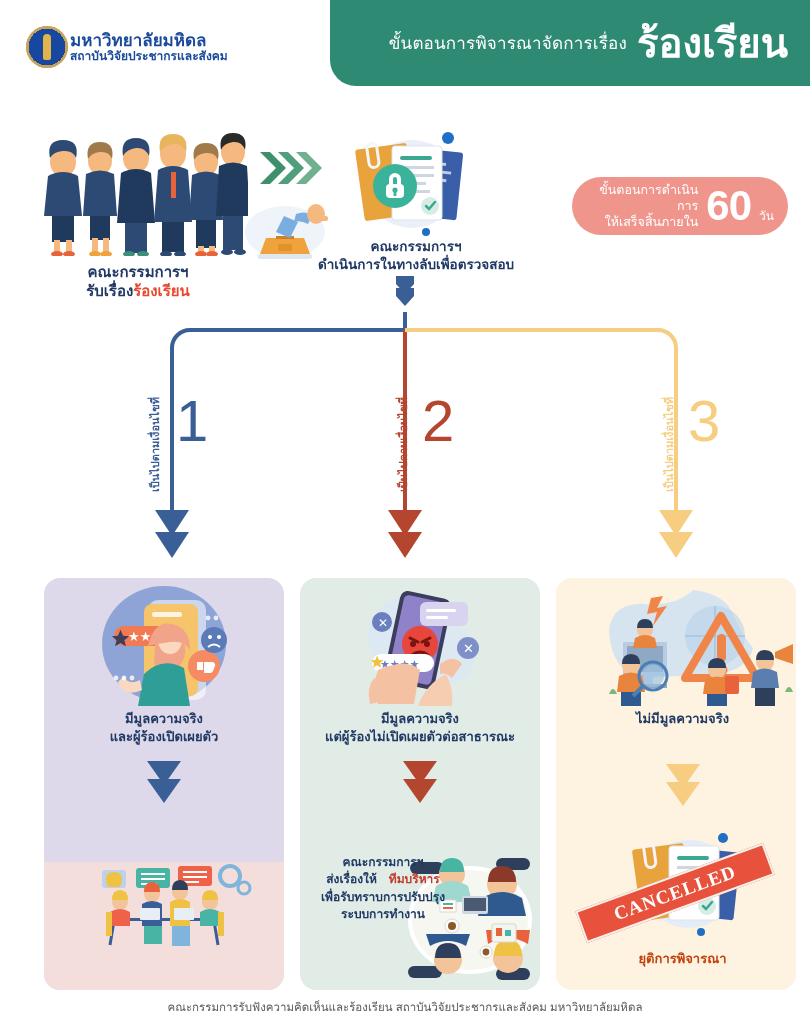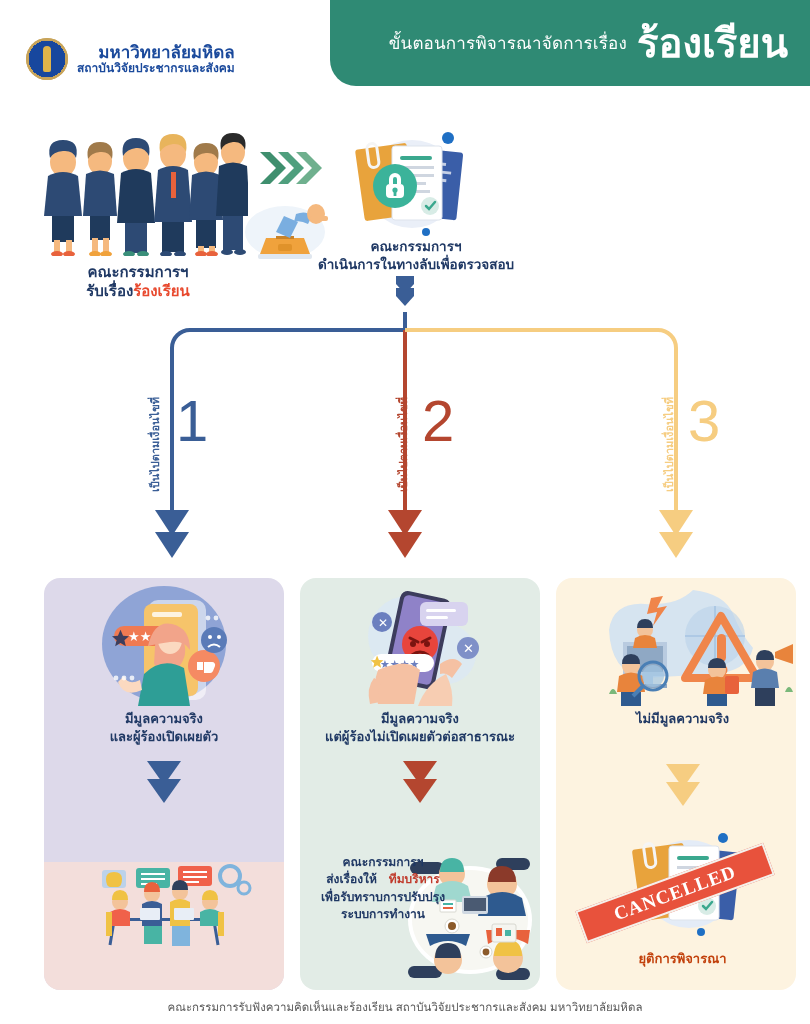--- a/index.html
+++ b/index.html
@@ -17,21 +17,21 @@
     background:#2f8a74;border-bottom-left-radius:26px;
     display:flex;align-items:center;justify-content:flex-end;
     padding-right:22px;box-sizing:border-box;
   }
   .header-sub{
     color:#ffffff;font-size:17px;letter-spacing:.2px;margin-right:10px;margin-bottom:2px;
   }
   .header-main{
     color:#ffffff;font-size:40px;font-weight:bold;line-height:1;
   }
-  .logo-wrap{position:absolute;left:26px;top:38px;display:flex;align-items:center;gap:9px;text-align:right;}
+  .logo-wrap{position:absolute;left:26px;top:26px;display:flex;align-items:center;gap:2px;}
   .logo-seal{width:42px;height:42px;border-radius:50%;
     background:radial-gradient(circle at 50% 50%,#17479e 0 62%,#c8a45a 62% 100%);
     box-shadow:inset 0 0 0 2px #c8a45a;position:relative;}
   .logo-seal:after{content:"";position:absolute;left:50%;top:8px;transform:translateX(-50%);
     width:8px;height:26px;border-radius:4px 4px 2px 2px;background:#e0b44a;}
   .logo-txt{display:flex;flex-direction:column;line-height:1.05;}
   .logo-t1{color:#1b4a9c;font-size:17px;font-weight:bold;}
   .logo-t2{color:#1b4a9c;font-size:12px;font-weight:bold;}
 
   
@@ -231,20 +231,28 @@
       <circle cx="55" cy="62" r="2.6" fill="#3bb39a"></circle>
       <rect x="53.6" y="62" width="2.8" height="6" fill="#3bb39a"></rect>
     </g>
   </svg>
 
   <div class="docs-cap">
     <div>คณะกรรมการฯ</div>
     <div>ดำเนินการในทางลับเพื่อตรวจสอบ</div>
   </div>
 
+  <div class="badge60">
+    <div class="badge60-txt">
+      <div>ขั้นตอนการดำเนินการ</div>
+      <div>ให้เสร็จสิ้นภายใน</div>
+    </div>
+    <div class="badge60-num">60</div>
+    <div class="badge60-unit">วัน</div>
+  </div>
 
   <svg class="flowsvg" viewBox="0 0 810 300">
 
     <g fill="#3a5e96">
       <path d="M396 6 L414 6 L414 14 L405 24 L396 14 Z"></path>
       <path d="M396 18 L414 18 L414 26 L405 36 L396 26 Z"></path>
     </g>
 
     <path d="M405 42 V58" stroke="#3a5e96" stroke-width="4" fill="none"></path>
 

